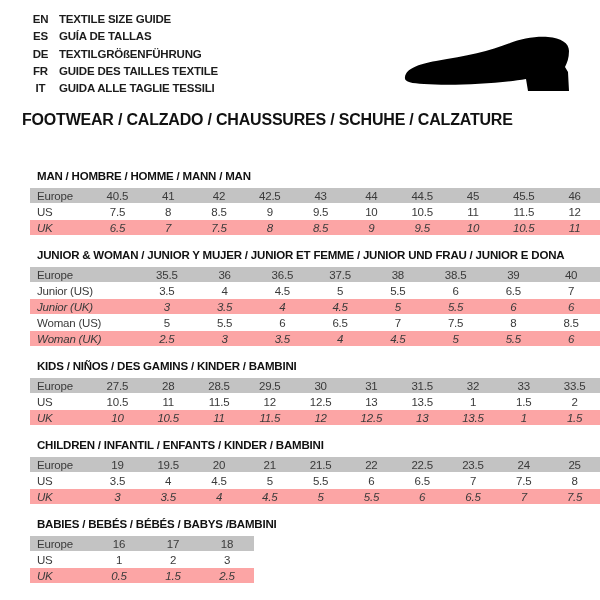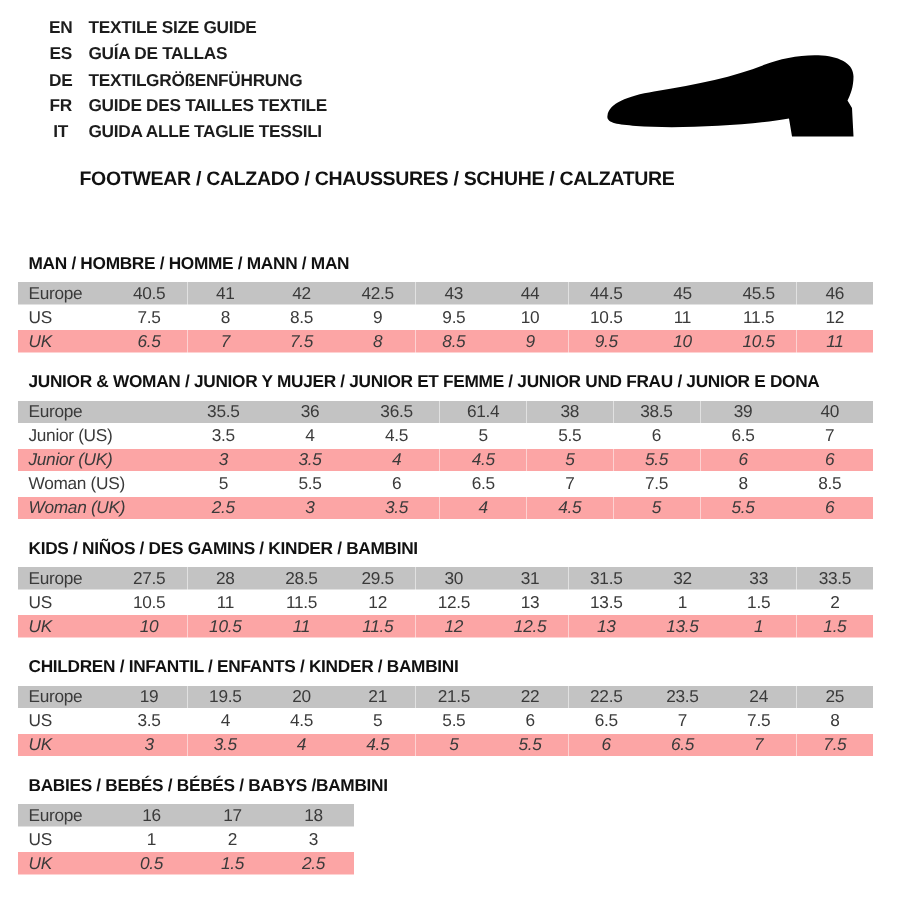--- a/index.html
+++ b/index.html
@@ -6,28 +6,28 @@
   .page{
     position:relative;width:600px;height:600px;background:#fff;overflow:hidden;
     font-family:"Liberation Sans",sans-serif;color:#3a3a3a;
   }
   
   .lang-block{position:absolute;top:11px;left:22px;text-align:center;}
   .lang-row{display:flex;line-height:17.3px;font-size:11.5px;font-weight:bold;color:#1c1c1c;letter-spacing:-0.2px;}
   .lang-code{width:37px;flex:0 0 37px;}
   
   .category-title{
-    position:absolute;top:111px;left:22px;font-size:13px;font-weight:bold;color:#111;
-    letter-spacing:-0.2px;white-space:nowrap;margin-left:31px;
+    position:absolute;top:111px;left:22px;font-size:16px;font-weight:bold;color:#111;
+    letter-spacing:-0.2px;white-space:nowrap;
   }
   
   .shoe-wrap{position:absolute;left:398px;top:36px;width:180px;height:60px;}
   .shoe-wrap svg{display:block;width:100%;height:100%;}
   
-  .tables{position:absolute;top:170px;left:12px;width:570px;}
+  .tables{position:absolute;top:170px;left:30px;width:570px;}
   .table-section{margin-bottom:13px;}
   .section-title{
     margin:0 0 6px 7px;font-size:11.5px;font-weight:bold;color:#111;
     letter-spacing:-0.2px;white-space:nowrap;
   }
   table.size-table{
     border-collapse:collapse;table-layout:fixed;width:570px;
     font-size:11.5px;color:#3a3a3a;letter-spacing:-0.2px;
   }
   table.size-table td{
@@ -163,21 +163,21 @@
             <col>
             <col>
             <col>
           </colgroup>
           <tbody>
             <tr class="hdr">
               <td class="label">Europe</td>
               <td>35.5</td>
               <td>36</td>
               <td>36.5</td>
-              <td>61.4</td>
+              <td>37.5</td>
               <td>38</td>
               <td>38.5</td>
               <td>39</td>
               <td>40</td>
             </tr>
             <tr>
               <td class="label">Junior (US)</td>
               <td>3.5</td>
               <td>4</td>
               <td>4.5</td>

